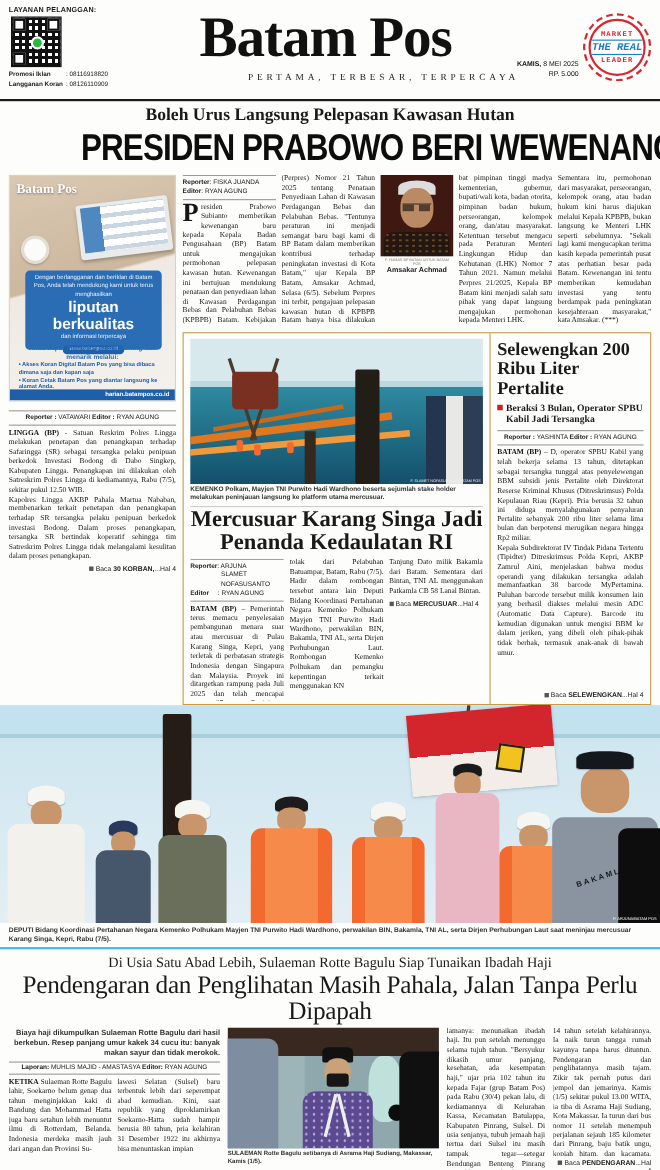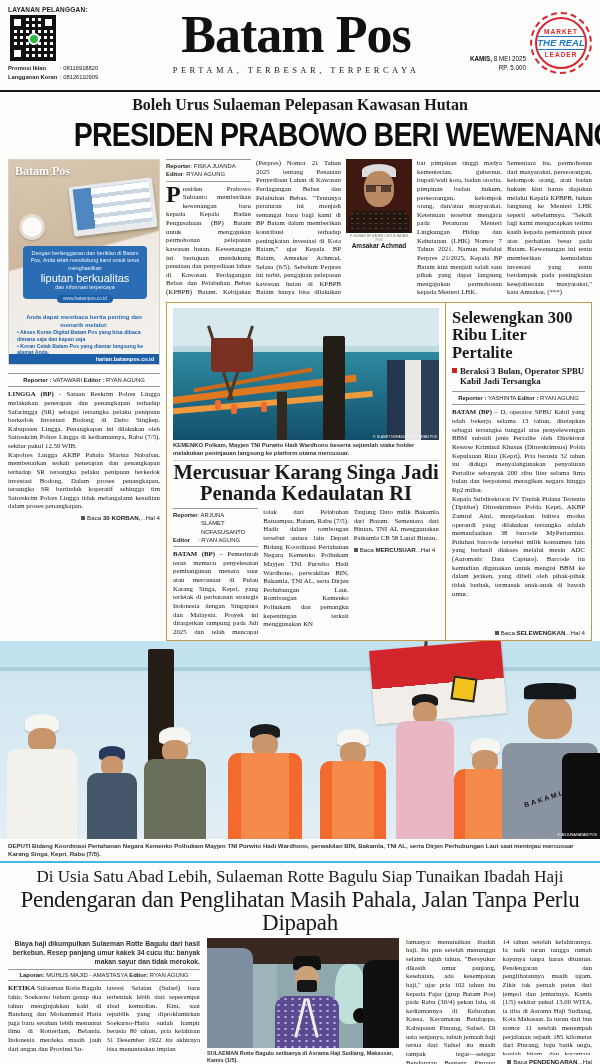--- a/index.html
+++ b/index.html
@@ -18,27 +18,27 @@
           repeating-linear-gradient(0deg,#111 0 3px,transparent 3px 6px),
           repeating-linear-gradient(90deg,#111 0 3px,#fff 3px 6px); }
   .qr .fp { position:absolute; width:11px; height:11px; background:#fff; border:2.5px solid #111; }
   .qr .fp.a{top:1px;left:1px} .qr .fp.b{top:1px;right:1px} .qr .fp.c{bottom:1px;left:1px}
   .qr .wa { position:absolute; top:17px; left:17px; width:12px; height:12px; border-radius:50%;
             background:#2bb741; border:2px solid #fff; }
   .phones { margin-top:3px; font-size:5.8px; line-height:1.5; color:#222; }
   .phones b { display:inline-block; width:52px; font-weight:bold; }
   .hdr-center { flex:1; text-align:center; padding-top:2px; }
   .masthead { font-size:52px; font-weight:bold; letter-spacing:-1px; line-height:1.05; color:#111; }
-  .tagline { font-size:8.5px; letter-spacing:3.5px; margin-top:2px; color:#222; }
+  .tagline { font-size:8.5px; letter-spacing:3.5px; margin-top:2px; color:#222;text-align:right; }
   .hdr-right { position:relative; width:120px; flex-shrink:0; }
   .badge { position:absolute; top:6px; right:0; width:62px; height:62px; border-radius:50%;
            border:2px dashed #d8272e; background:#fff; box-shadow:0 0 0 2px #fff inset; }
   .badge-in { position:absolute; inset:3px; border-radius:50%; border:2px solid #d8272e;
               display:flex; flex-direction:column; align-items:center; justify-content:center;
-              font-family:Liberation Sans, sans-serif; overflow:hidden; }
+              font-family:Liberation Mono, monospace; overflow:hidden; }
   .b-top,.b-bot { font-size:6.5px; font-weight:bold; color:#d8272e; letter-spacing:1px; }
   .b-mid { font-size:9.5px; font-weight:bold; color:#1a7dc4; font-style:italic; line-height:1;
            border-top:1px solid #1a7dc4; border-bottom:1px solid #1a7dc4; padding:1px 0; margin:1px 0; }
   .dateline { position:absolute; right:66px; bottom:16px; text-align:right;
               font-family:"Liberation Sans",sans-serif; font-size:6.3px; line-height:1.45; color:#111; white-space:nowrap; }
   .dateline b { font-weight:bold; }
   
   .kicker-main { text-align:center; font-size:16px; font-weight:bold; padding:4px 0 1px; }
   .hl-main { text-align:center; height:42px; overflow:hidden; }
   .hl-main span { display:inline-block; white-space:nowrap;
@@ -56,21 +56,21 @@
               font-weight:bold; font-size:12px; color:#fff; text-shadow:0 1px 2px rgba(0,0,0,.4); }
   .ad-laptop { position:absolute; top:22px; right:4px; width:84px; height:50px; background:#e9eaec;
                border-radius:3px; transform:rotate(-7deg); box-shadow:0 2px 3px rgba(0,0,0,.25); }
   .ad-screen { position:absolute; inset:3px 4px 6px; background:#fff;
                background-image:linear-gradient(90deg,#4f87c0 0 18px,transparent 18px),
                  repeating-linear-gradient(0deg,#c9d6e2 0 4px,#fff 4px 10px); }
   .ad-mug { position:absolute; top:54px; left:10px; width:26px; height:26px; border-radius:50%;
             background:#fbfbf9; border:3px solid #e4ddd2; box-shadow:0 1px 2px rgba(0,0,0,.2); }
   .ad-blue { position:absolute; top:86px; left:14px; width:124px; background:#2a6db5; border-radius:4px;
              padding:4px 5px 8px; color:#eaf2fb; font-size:5.4px; text-align:center; line-height:1.35; }
-  .ad-blue .big { font-size:11px; font-weight:normal; color:#fff; display:block; line-height:1.1; }
+  .ad-blue .big { font-size:14px; font-weight:bold; color:#fff; display:block; line-height:1.1; }
   .ad-site { position:absolute; left:50%; transform:translateX(-50%); bottom:-4px; background:#1d5fa8;
              border-radius:5px; padding:1px 6px; font-size:4.8px; color:#cfe3f7; white-space:nowrap; }
   .ad-price { position:absolute; top:138px; left:0; right:0; text-align:center; color:#1d5fa8; }
   .ad-price .pre { font-size:9px; } .ad-price .val { font-size:13px; font-weight:bold; }
   .ad-lead { position:absolute; top:154px; left:6px; right:6px; text-align:center;
              font-size:6px; color:#2a6db5; font-weight:bold; line-height:1.25; }
   .ad-bullets { position:absolute; top:169px; left:8px; right:6px; font-size:5.2px; color:#1d5fa8;
                 font-weight:bold; line-height:1.3; }
   .ad-bullets div::before { content:"• "; }
   .ad-foot { position:absolute; bottom:0; left:0; right:0; background:#1d5fa8; color:#fff;
@@ -150,21 +150,21 @@
   .vest { background:linear-gradient(90deg,#f26a2e 0 18%,#f58a4a 18% 82%,#f26a2e 82%); }
   .bp-vest-label { position:absolute; right:28px; bottom:38px; font-family:"Liberation Sans",sans-serif;
     font-size:7px; font-weight:bold; letter-spacing:2px; color:#14181d; transform:rotate(-18deg); }
   .bp-cam { position:absolute; right:-8px; bottom:0; width:46px; height:86px; background:#0d0d0d; border-radius:8px 8px 0 0; }
   .bp-credit { position:absolute; right:3px; bottom:2px; font-family:"Liberation Sans",sans-serif; font-size:3.6px; color:#fff; }
   .big-cap { font-family:"Liberation Sans",sans-serif; font-size:6.1px; font-weight:bold; color:#333;
              padding:3px 8px 2px; line-height:1.3; }
   .cyan-rule { height:2px; background:#45b6e6; margin:1px 0 0; }
   
   .haji { padding:4px 8px 0; }
-  .haji-kicker { text-align:center; font-size:17px; padding-bottom:1px; }
+  .haji-kicker { text-align:center; font-size:13px; padding-bottom:1px; }
   .haji-hl { text-align:center; font-size:23px; font-weight:normal; line-height:1; letter-spacing:-.3px; padding-bottom:4px; }
   .haji-row { display:flex; gap:7px; height:134px; overflow:hidden; }
   .haji-left { width:192px; flex-shrink:0; display:flex; flex-direction:column; }
   .haji-intro { font-family:"Liberation Sans",sans-serif; font-size:6.8px; font-weight:bold; color:#333;
                 text-align:right; line-height:1.35; padding:1px 0 3px; }
   .haji-byline { border-top:.5px solid #999; border-bottom:.5px solid #999; padding:2px 0; margin-bottom:3px;
                  font-family:"Liberation Sans",sans-serif; font-size:5.9px; text-align:center; color:#222; }
   .haji-byline b { font-weight:bold; }
   .haji-sub { display:flex; gap:5px; flex:1; min-height:0; overflow:hidden; }
   .haji-sub .scol { flex:1; min-width:0; overflow:hidden; }
@@ -218,21 +218,21 @@
           <span class="b-bot">LEADER</span>
         </div>
       </div>
       <div class="dateline">
         <div><b>KAMIS,</b><span> 8 MEI 2025</span></div>
         <div>RP. 5.000</div>
       </div>
     </div>
   </header>
 
-  <div class="kicker-main">Boleh Urus Sulaeman Pelepasan Kawasan Hutan</div>
+  <div class="kicker-main">Boleh Urus Langsung Pelepasan Kawasan Hutan</div>
   <div class="hl-main">
     <span>PRESIDEN PRABOWO BERI WEWENANG BARU BP BATAM</span>
   </div>
 
   <div class="main-grid">
 
     <div class="left-rail">
       <div class="ad">
         <div class="ad-brand">Batam Pos</div>
         <div class="ad-laptop">
@@ -332,21 +332,21 @@
             <div class="mcol">
               <p class="body">Tanjung Dato milik Bakamla dari Batam. Sementara dari Bintan, TNI AL menggunakan Patkamla CB 58 Lanal Bintan.</p>
               <div class="readmore" style="text-align:left">
                 <span class="sq"></span><span>Baca </span><b>MERCUSUAR</b><span>...Hal 4</span>
               </div>
             </div>
           </div>
         </article>
 
         <aside class="pert">
-          <h2 class="pert-hl">Selewengkan 300 Ribu Liter Pertalite</h2>
+          <h2 class="pert-hl">Selewengkan 200 Ribu Liter Pertalite</h2>
           <div class="pert-bul">
               <span class="sq"></span>
               <span>Beraksi 3 Bulan, Operator SPBU Kabil Jadi Tersangka</span>
             </div>
           <div class="byline-box">
             <b>Reporter :</b><span> YASHINTA </span><b>Editor :</b><span> RYAN AGUNG</span>
           </div>
           <div class="pert-body">
             <p class="body"><b>BATAM (BP)</b><span> – D, operator SPBU Kabil yang telah bekerja selama 13 tahun, ditetapkan sebagai tersangka tunggal atas penyelewengan BBM subsidi jenis Pertalite oleh Direktorat Reserse Kriminal Khusus (Ditreskrimsus) Polda Kepulauan Riau (Kepri). Pria berusia 32 tahun ini diduga menyalahgunakan penyaluran Pertalite sebanyak 200 ribu liter selama lima bulan dan berpotensi merugikan negara hingga Rp2 miliar.</span></p>
             <p class="body">Kepala Subdirektorat IV Tindak Pidana Tertentu (Tipidter) Ditreskrimsus Polda Kepri, AKBP Zamrul Aini, menjelaskan bahwa modus operandi yang dilakukan tersangka adalah memanfaatkan 38 barcode MyPertamina. Puluhan barcode tersebut milik konsumen lain yang berhasil diakses melalui mesin ADC (Automatic Data Capture). Barcode itu kemudian digunakan untuk mengisi BBM ke dalam jeriken, yang dibeli oleh pihak-pihak tidak berhak, termasuk anak-anak di bawah umur.</p>

